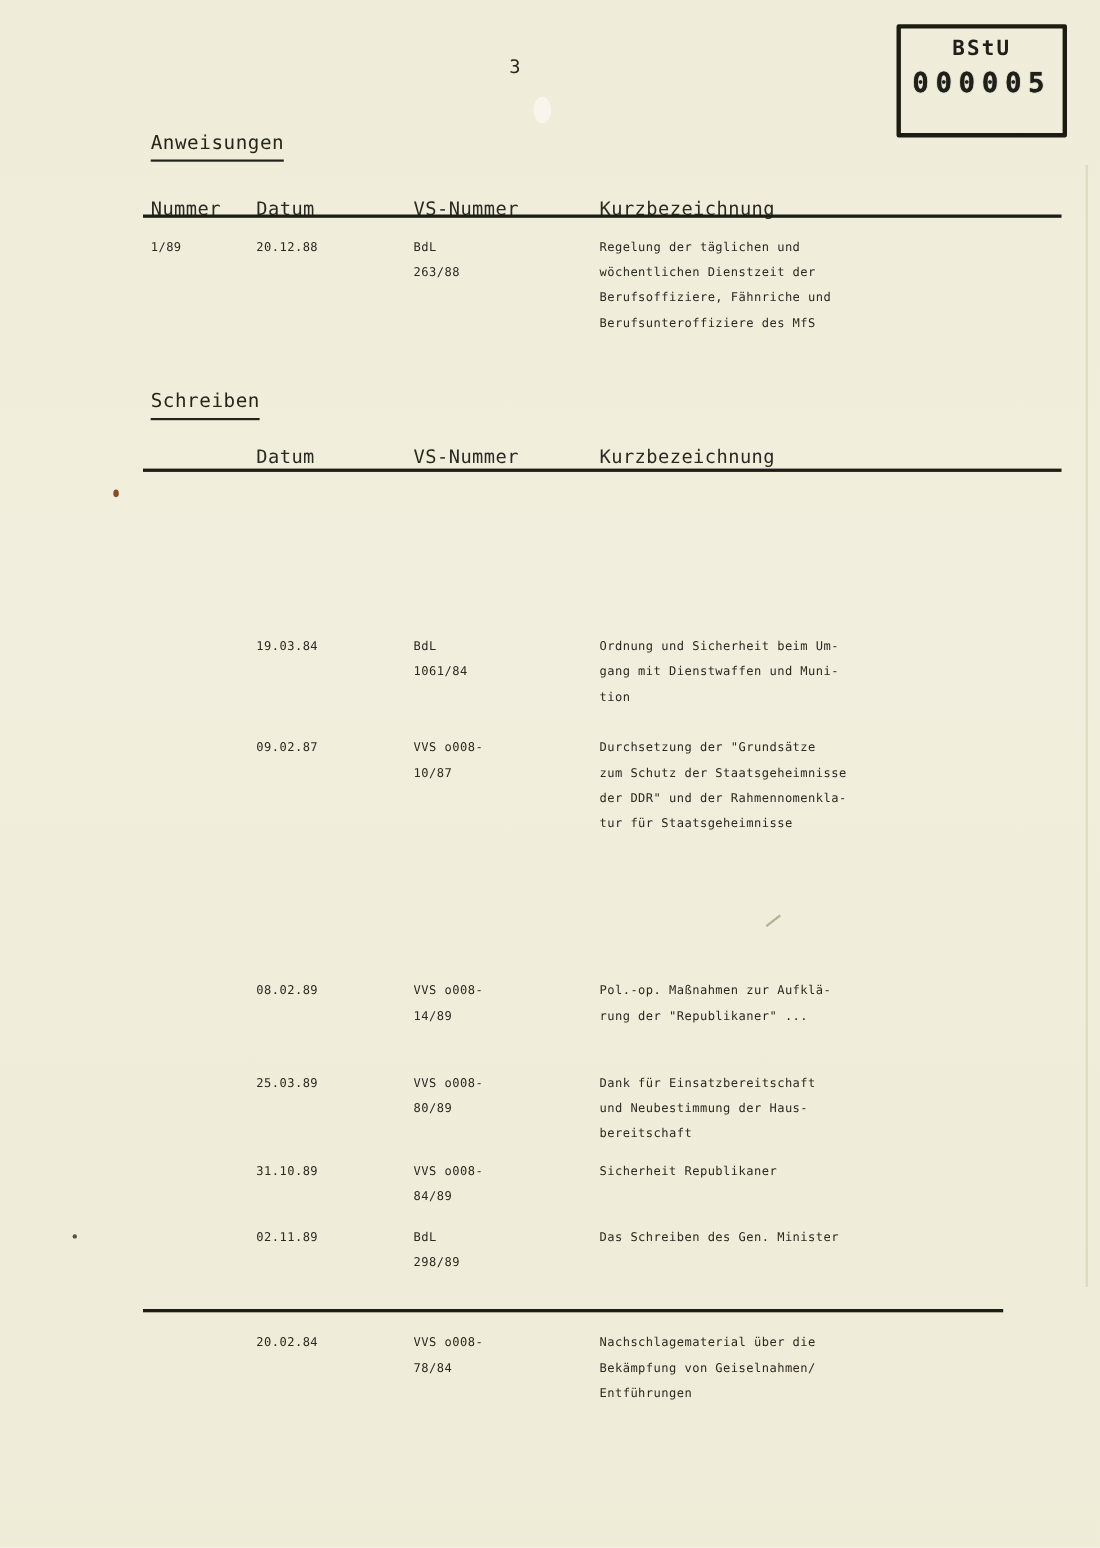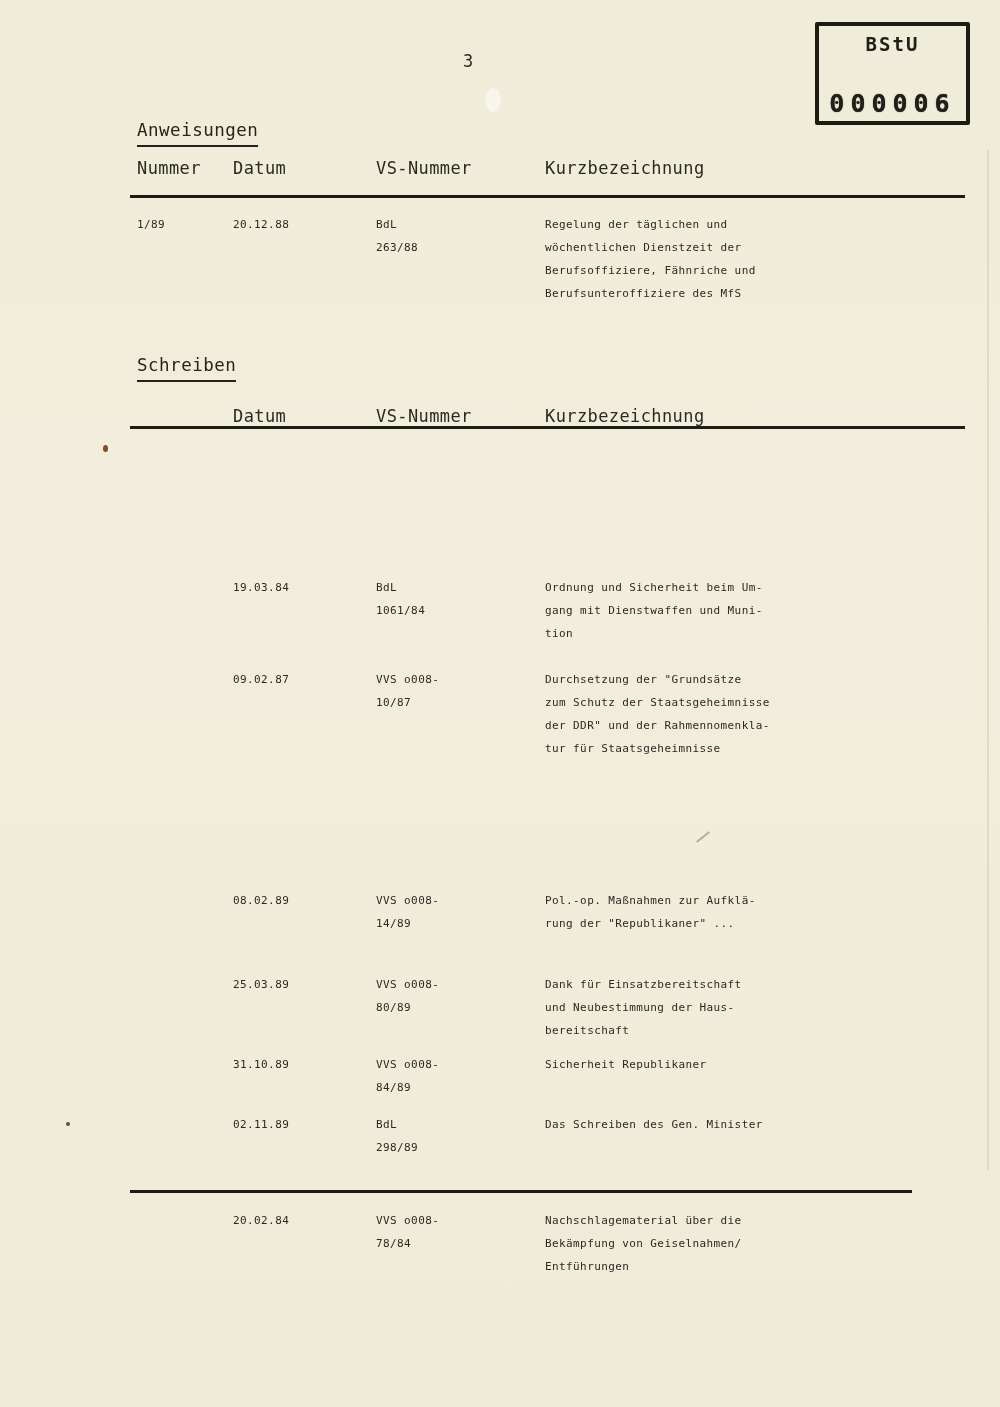--- a/index.html
+++ b/index.html
@@ -14,38 +14,37 @@
     background:linear-gradient(180deg,#efecd9 0%,#f1eedd 40%,#eeebd7 100%);
   }
   .typ{font-size:17px;line-height:23px;letter-spacing:0.4px;color:#2b2a22;}
   .page-number{position:absolute;left:463px;top:50px;font-size:17px;}
   
   .stamp{
     position:absolute;left:815px;top:22px;width:147px;height:95px;
     border:4px solid #1c1c12;border-radius:2px;
     display:flex;flex-direction:column;align-items:center;justify-content:flex-start;
     color:#20201a;
-    gap:28px;
   }
   .stamp-agency{margin-top:7px;font-size:19px;font-weight:bold;letter-spacing:2px;}
   .stamp-number{margin-top:6px;font-size:25px;font-weight:bold;letter-spacing:6px;text-shadow:0 0 1px #20201a;}
   
   .heading{
     position:absolute;left:137px;font-size:17.5px;letter-spacing:0.5px;
     border-bottom:2.5px solid #23231b;padding-bottom:5px;color:#262519;
   }
   .heading-anweisungen{top:120px;text-align:center;}
   .heading-schreiben{top:355px;}
   
   .colhead{position:absolute;font-size:17px;letter-spacing:0.4px;color:#2b2a22;}
   .hrule{position:absolute;left:130px;height:3px;background:#1d1d15;}
   .rule-1{top:195px;width:835px;}
   .rule-2{top:426px;width:835px;}
   .rule-3{top:1190px;width:782px;}
-  .headrow-1{top:158px;}
+  .headrow-1{top:180px;}
   .headrow-2{top:406px;}
   .x1{left:137px;} .x2{left:233px;} .x3{left:376px;} .x4{left:545px;}
   
   .row{position:absolute;left:0;width:1000px;}
   .cell{position:absolute;top:0;white-space:pre-line;font-size:11px;line-height:23px;letter-spacing:0.4px;}
   .row-a1{top:213px;}
   .row-s1{top:576px;}
   .row-s2{top:668px;}
   .row-s3{top:889px;}
   .row-s4{top:973px;}
@@ -68,21 +67,21 @@
 </style>
 </head>
 <body>
 
 <div class="page">
 
   <div class="page-number typ">3</div>
 
   <div class="stamp">
     <div class="stamp-agency">BStU</div>
-    <div class="stamp-number">000006</div>
+    <div class="stamp-number">000005</div>
   </div>
 
   <div class="heading heading-anweisungen">Anweisungen</div>
 
   <div class="colhead headrow-1 x1">Nummer</div>
   <div class="colhead headrow-1 x2">Datum</div>
   <div class="colhead headrow-1 x3">VS-Nummer</div>
   <div class="colhead headrow-1 x4">Kurzbezeichnung</div>
   <div class="hrule rule-1"></div>
 

